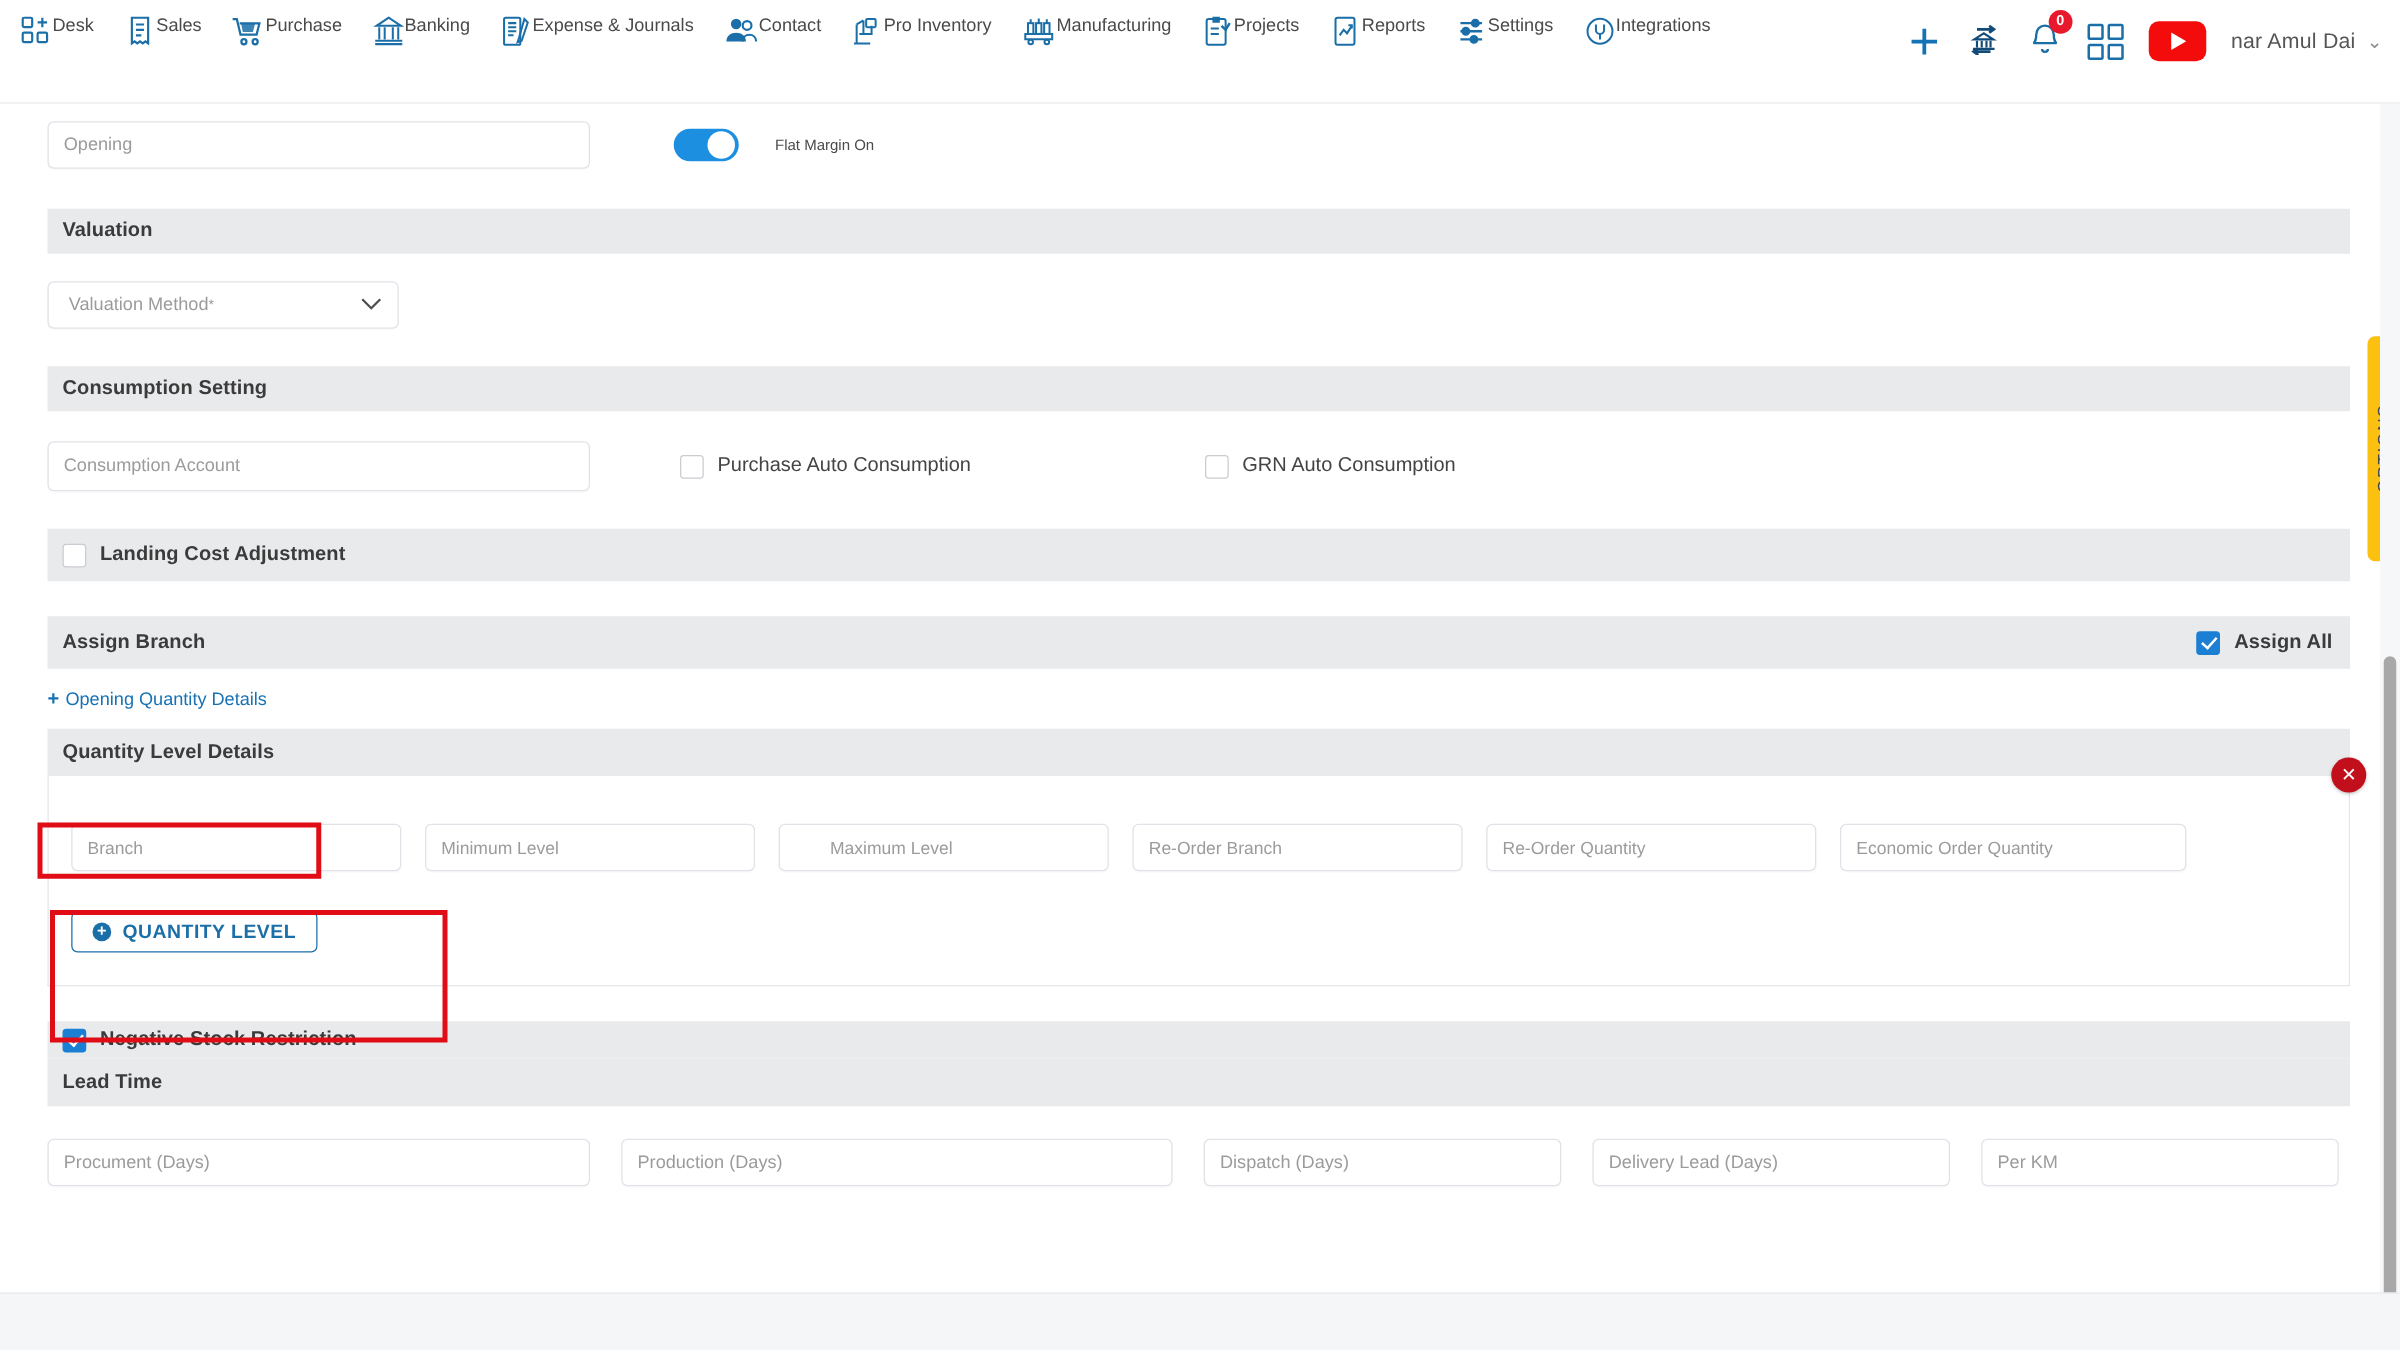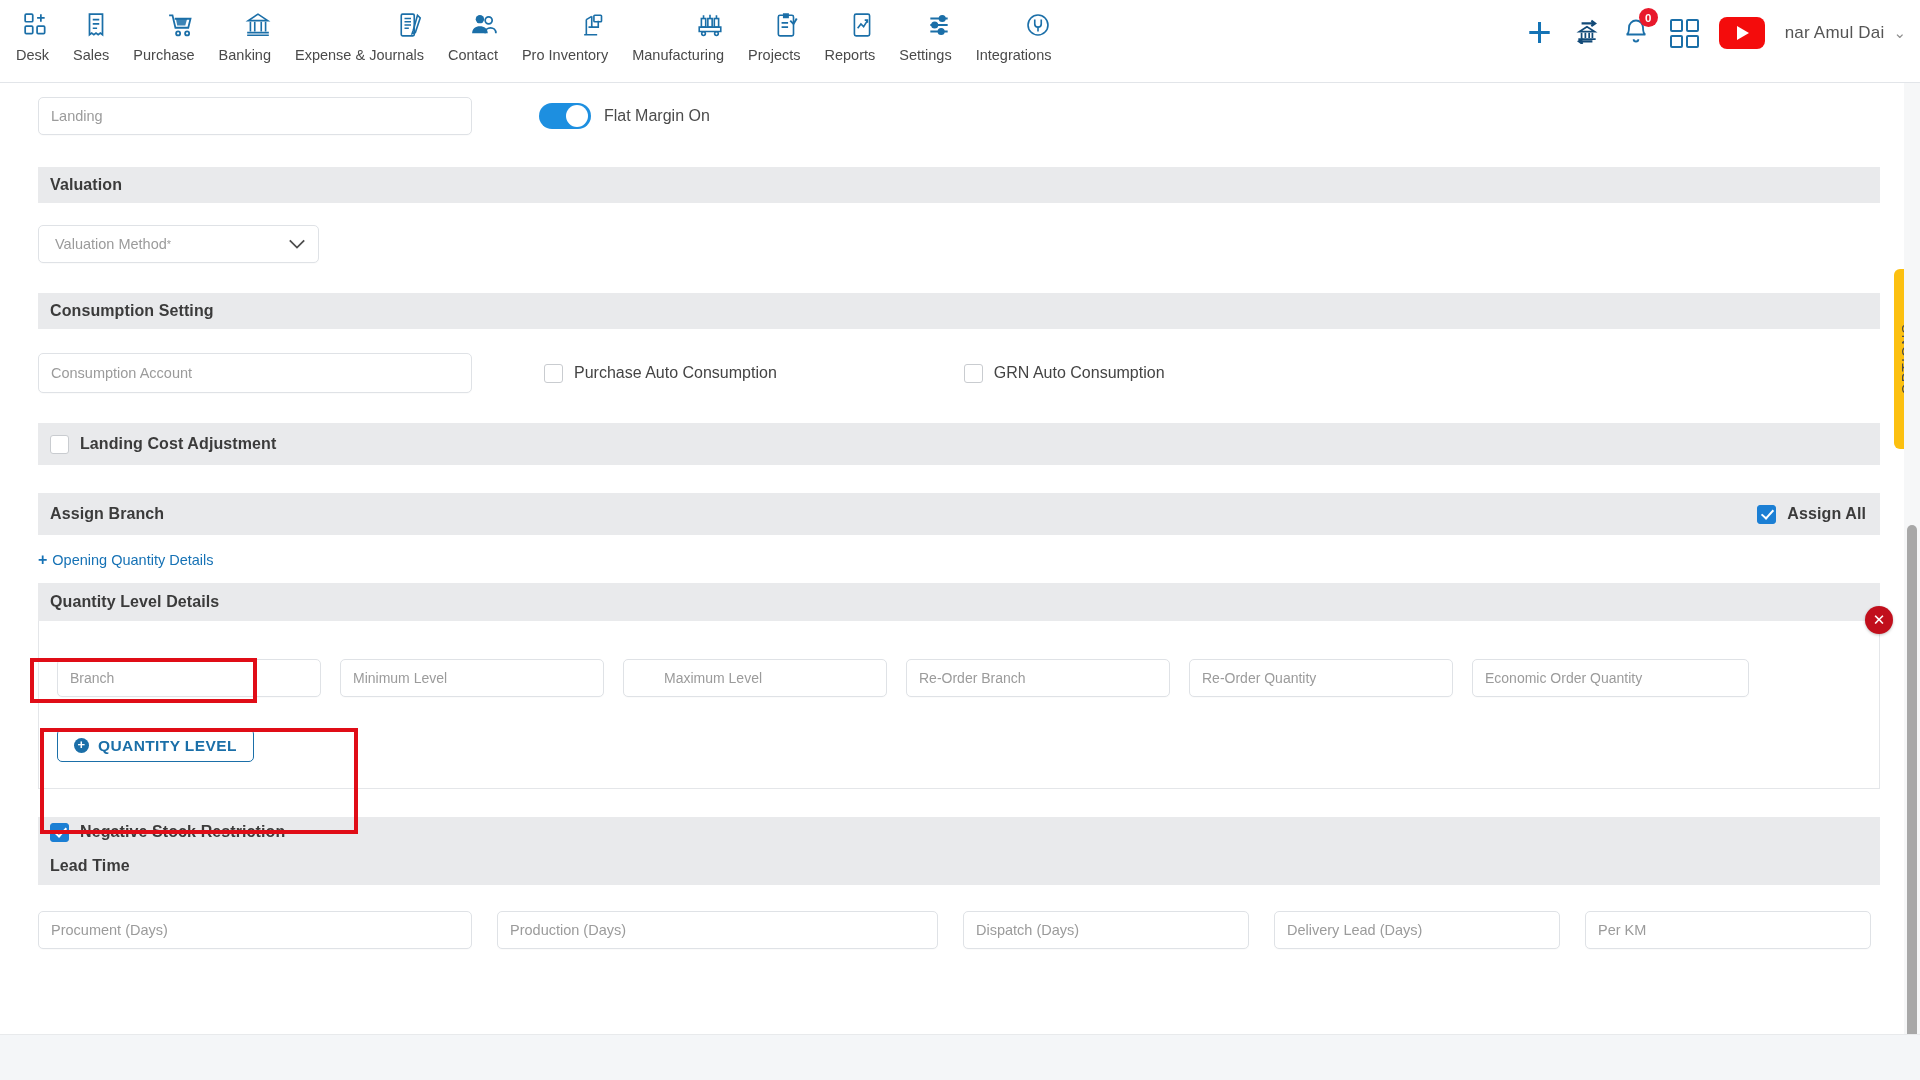--- a/index.html
+++ b/index.html
@@ -15,21 +15,21 @@
     position: relative;
     height: 83px;
     background: #ffffff;
     border-bottom: 1px solid #e2e5e9;
     display: flex;
     align-items: flex-start;
     padding-left: 4px;
   }
   .nav-items { display: flex; align-items: flex-start; padding-top: 8px; }
   .nav-item {
-    display: flex; flex-direction: column; align-items: flex-end;
+    display: flex; flex-direction: row; align-items: flex-start;
     padding: 0 12px; cursor: pointer; min-width: 56px;
   }
   .nav-item .nav-ico {
     height: 34px; display: flex; align-items: center; justify-content: center;
   }
   .nav-item .nav-lbl {
     margin-top: 5px; font-size: 14.5px; color: #4a4a4a; white-space: nowrap;
   }
 
   .nav-right {
@@ -93,21 +93,21 @@
 
   
   .toggle {
     width: 52px; height: 26px; border-radius: 14px; background: #1d8fe0;
     position: relative; cursor: pointer; flex: none;
   }
   .toggle .knob {
     position: absolute; top: 2px; right: 3px;
     width: 22px; height: 22px; border-radius: 50%; background: #fff;
   }
-  .toggle-label { font-size: 16px; color: #4b4b4b; margin-left: 13px; }
+  .toggle-label { font-size: 12px; color: #4b4b4b; margin-left: 29px; }
 
   
   .cbx {
     width: 19px; height: 19px; border: 1.6px solid #c9ccd0;
     border-radius: 3px; background: #fff; flex: none; cursor: pointer;
   }
   .cbx.checked {
     background: #1b7fd4; border-color: #1b7fd4;
     position: relative;
   }
@@ -371,21 +371,21 @@
     </span>
   </div>
 </div>
 
 <div class="page">
 
   <div class="content">
 
     <div class="row" style="padding-top:14px; align-items:center;">
       <div class="field" style="width:434px;">
-        <span>Landing</span>
+        <span>Opening</span>
       </div>
       <div style="display:flex; align-items:center; margin-left:67px;">
         <span class="toggle">
             <span class="knob"></span>
           </span>
         <span class="toggle-label">Flat Margin On</span>
       </div>
     </div>
 
     <div class="section-bar" style="margin-top:32px;">

